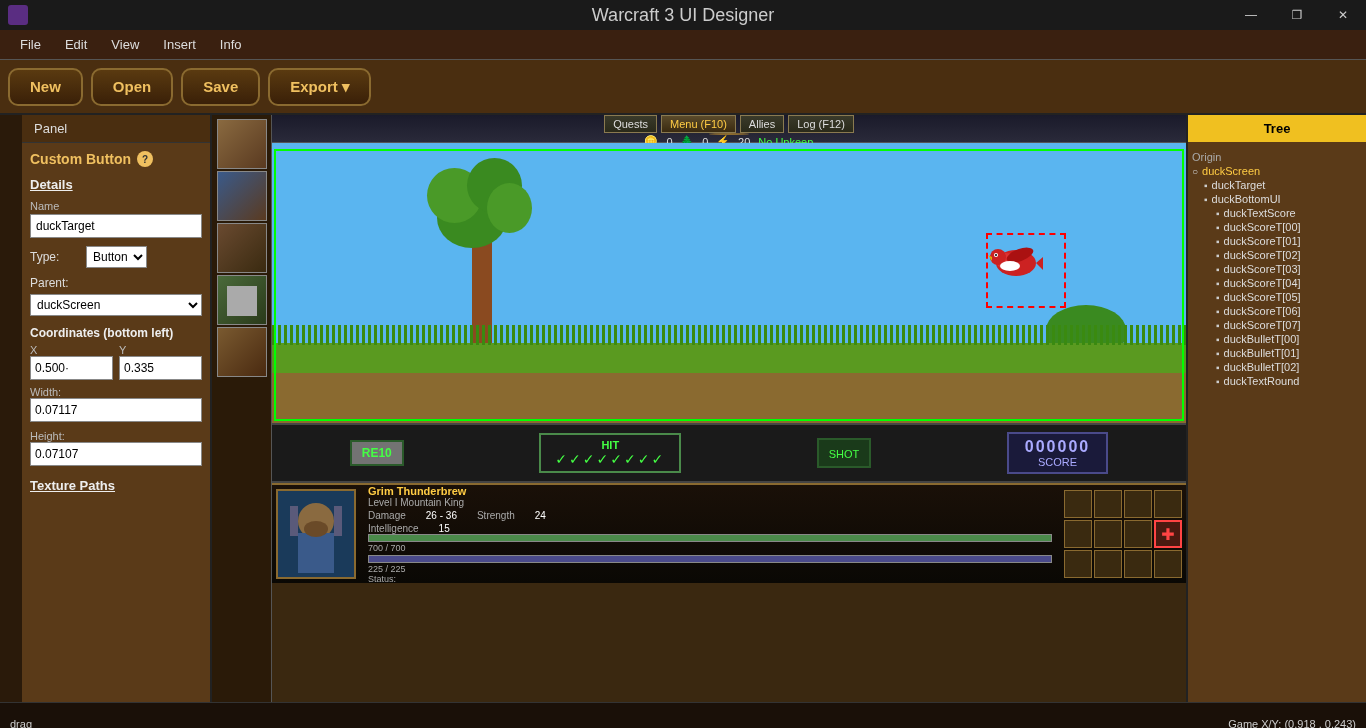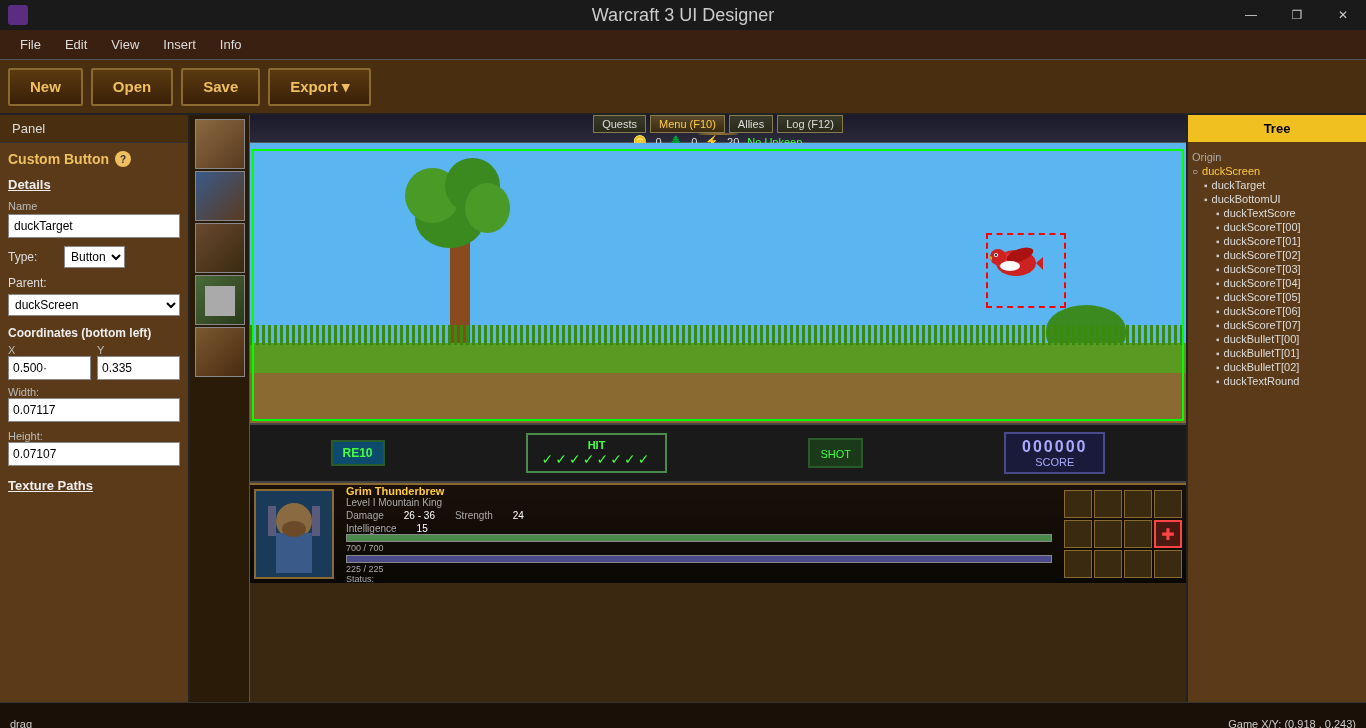--- a/index.html
+++ b/index.html
@@ -81,32 +81,33 @@
     }
     .tb-btn {
       height: 38px;
       padding: 0 20px;
       border: 2px solid #8a6a30;
       background: linear-gradient(to bottom, #5a3a10, #3a2008);
       color: #f0c060;
       font-size: 15px;
       font-weight: bold;
       cursor: pointer;
-      border-radius: 2px;
+      border-radius: 10px;
     }
     .export-btn {
       display: flex;
       align-items: center;
       gap: 4px;
     }
 
     
     #main {
       display: flex;
       height: calc(728px - 30px - 30px - 55px - 26px);
+      padding-left: 22px;
       
     }
 
     
     #left-panel {
       width: 190px;
       background: #5a3a18;
       border-right: 2px solid #222;
       overflow-y: auto;
       flex-shrink: 0;
@@ -655,21 +656,21 @@
         </div>
 
         <div class="grass-area"></div>
         <div class="grass-blades"></div>
         <div class="grass-dark"></div>
 
         <div class="selection-border" style="top:6px;left:2px;right:2px;bottom:2px;"></div>
       </div>
 
       <div class="score-area">
-        <div style="display:flex;flex-direction:column;align-items:center;background:#0c4a6e;border:2px solid #2a5a2a;padding:4px 10px;">
+        <div style="display:flex;flex-direction:column;align-items:center;background:#737373;border:2px solid #2a5a2a;padding:4px 10px;">
           <span style="color:#44ff44;font-size:12px;font-weight:bold;">RE10</span>
         </div>
         <div style="display:flex;flex-direction:column;align-items:center;background:#1a1a1a;border:2px solid #4a8a4a;padding:4px 14px;">
           <span style="color:#44ff44;font-size:11px;font-weight:bold;">HIT</span>
           <span style="color:#44ff44;font-size:14px;letter-spacing:2px;">✓✓✓✓✓✓✓✓</span>
         </div>
         <div style="background:#1a3a1a;border:2px solid #2a5a2a;padding:4px 10px;text-align:center;">
           <span style="color:#44ff44;font-size:11px;">SHOT</span>
         </div>
         <div style="background:#1a1a3a;border:2px solid #4a4a8a;padding:4px 16px;text-align:center;">

